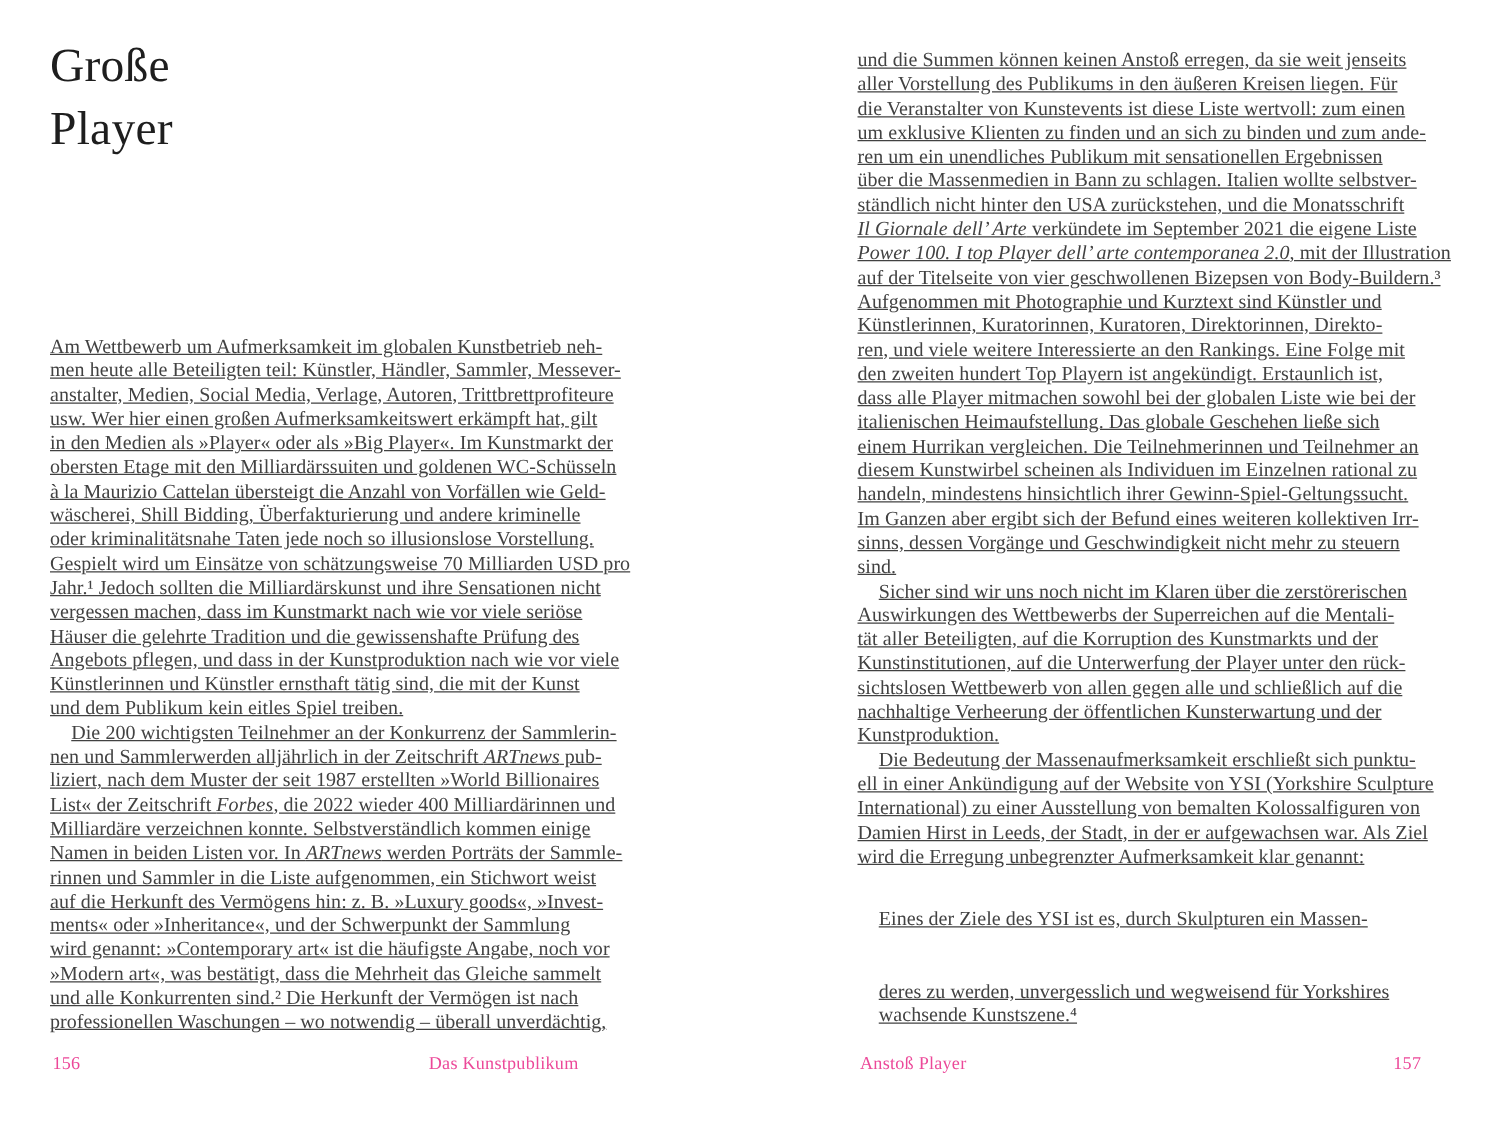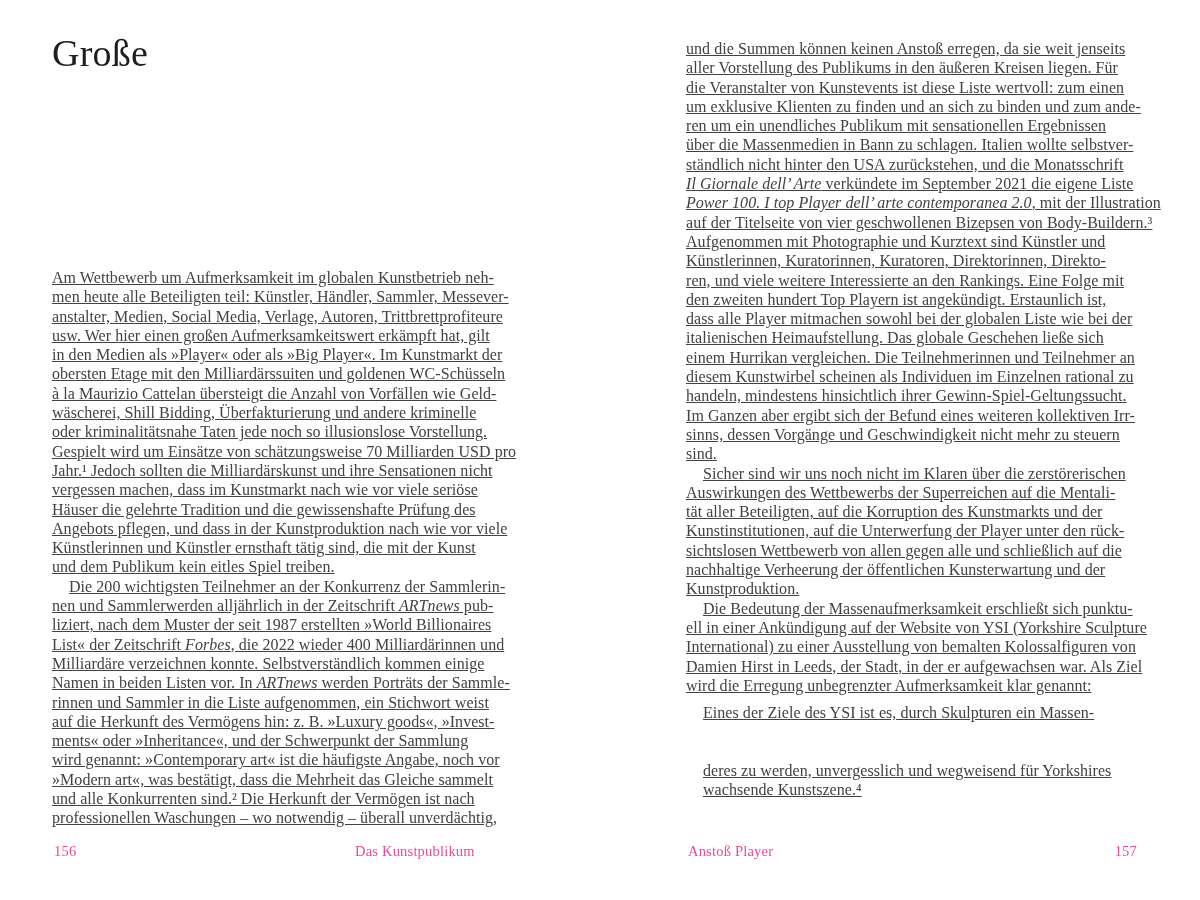--- a/index.html
+++ b/index.html
@@ -5,21 +5,21 @@
   * { margin: 0; padding: 0; box-sizing: border-box; }
   html, body { width: 1200px; height: 900px; }
   body {
     background: #ffffff;
     font-family: "Liberation Serif", "DejaVu Serif", serif;
     position: relative;
     overflow: hidden;
   }
   .spread { position: absolute; left: 0; top: 0; width: 1200px; height: 900px; background: #ffffff; }
   .page { position: absolute; top: 0; height: 900px; }
-  .page-left  { left: 12px;   width: 600px; padding-left: 12px; }
+  .page-left  { left: 0;   width: 600px; padding-left: 12px; }
   .page-right { left: 600px; width: 600px; }
 
   .chapter-title {
     position: absolute; left: 40px; top: 28px;
     font-size: 38px; line-height: 50px;
     font-weight: 500; color: #1e1e1e; letter-spacing: 0.2px;
   }
   .chapter-title .title-line { display: block; }
 
   .body-block {
@@ -29,41 +29,42 @@
     letter-spacing: 0.05px;
     text-decoration: underline;
   }
   .page-left  .body-block { position: absolute; left: 40px; top: 268px; width: 525px; }
   .page-right .body-block { position: absolute; left: 86px; top: 39px;  width: 512px; }
 
   p.para { white-space: nowrap; }
   p.para.indent { text-indent: 17px; }
   .it { font-style: italic; }
 
-  .blockquote { margin-top: 8px; margin-left: 17px; white-space: nowrap; }
+  .blockquote { margin-top: 31px; margin-left: 17px; white-space: nowrap; }
 
   .footer-item {
     position: absolute; top: 842px;
     font-size: 14.5px; line-height: 18px;
     color: #ec4899; letter-spacing: 0.2px;
     white-space: nowrap;
   }
   .page-left  .footer-pagenum { left: 42px; }
   .page-left  .footer-head    { left: 343px; text-align: right; }
   .page-right .footer-head    { left: 88px; }
   .page-right .footer-pagenum { right: 63px; }
 </style>
 </head>
 <body>
 
 <div class="spread">
 
   <div class="page page-left">
     <h1 class="chapter-title">
       <span class="title-line">Große</span>
+      <span class="title-line">Player</span>
     </h1>
     <div class="body-block">
       <p class="para"><span>Am Wettbewerb um Aufmerksamkeit im globalen Kunstbetrieb neh-</span><br><span>men heute alle Beteiligten teil: Künstler, Händler, Sammler, Messever-</span><br><span>anstalter, Medien, Social Media, Verlage, Autoren, Trittbrettprofiteure</span><br><span>usw. Wer hier einen großen Aufmerksamkeitswert erkämpft hat, gilt</span><br><span>in den Medien als »Player« oder als »Big Player«. Im Kunstmarkt der</span><br><span>obersten Etage mit den Milliardärssuiten und goldenen WC-Schüsseln</span><br><span>à la Maurizio Cattelan übersteigt die Anzahl von Vorfällen wie Geld-</span><br><span>wäscherei, Shill Bidding, Überfakturierung und andere kriminelle</span><br><span>oder kriminalitätsnahe Taten jede noch so illusionslose Vorstellung.</span><br><span>Gespielt wird um Einsätze von schätzungsweise 70 Milliarden USD pro</span><br><span>Jahr.¹ Jedoch sollten die Milliardärskunst und ihre Sensationen nicht</span><br><span>vergessen machen, dass im Kunstmarkt nach wie vor viele seriöse</span><br><span>Häuser die gelehrte Tradition und die gewissenshafte Prüfung des</span><br><span>Angebots pflegen, und dass in der Kunstproduktion nach wie vor viele</span><br><span>Künstlerinnen und Künstler ernsthaft tätig sind, die mit der Kunst</span><br><span>und dem Publikum kein eitles Spiel treiben.</span></p>
       <p class="para indent"><span>Die 200 wichtigsten Teilnehmer an der Konkurrenz der Sammlerin-</span><br><span>nen und Sammlerwerden alljährlich in der Zeitschrift </span><span class="it">ARTnews</span><span> pub-</span><br><span>liziert, nach dem Muster der seit 1987 erstellten »World Billionaires</span><br><span>List« der Zeitschrift </span><span class="it">Forbes</span><span>, die 2022 wieder 400 Milliardärinnen und</span><br><span>Milliardäre verzeichnen konnte. Selbstverständlich kommen einige</span><br><span>Namen in beiden Listen vor. In </span><span class="it">ARTnews</span><span> werden Porträts der Sammle-</span><br><span>rinnen und Sammler in die Liste aufgenommen, ein Stichwort weist</span><br><span>auf die Herkunft des Vermögens hin: z. B. »Luxury goods«, »Invest-</span><br><span>ments« oder »Inheritance«, und der Schwerpunkt der Sammlung</span><br><span>wird genannt: »Contemporary art« ist die häufigste Angabe, noch vor</span><br><span>»Modern art«, was bestätigt, dass die Mehrheit das Gleiche sammelt</span><br><span>und alle Konkurrenten sind.² Die Herkunft der Vermögen ist nach</span><br><span>professionellen Waschungen – wo notwendig – überall unverdächtig,</span></p>
     </div>
     <span class="footer-item footer-pagenum">156</span>
     <span class="footer-item footer-head">Das Kunstpublikum</span>
   </div>
 
   <div class="page page-right">

